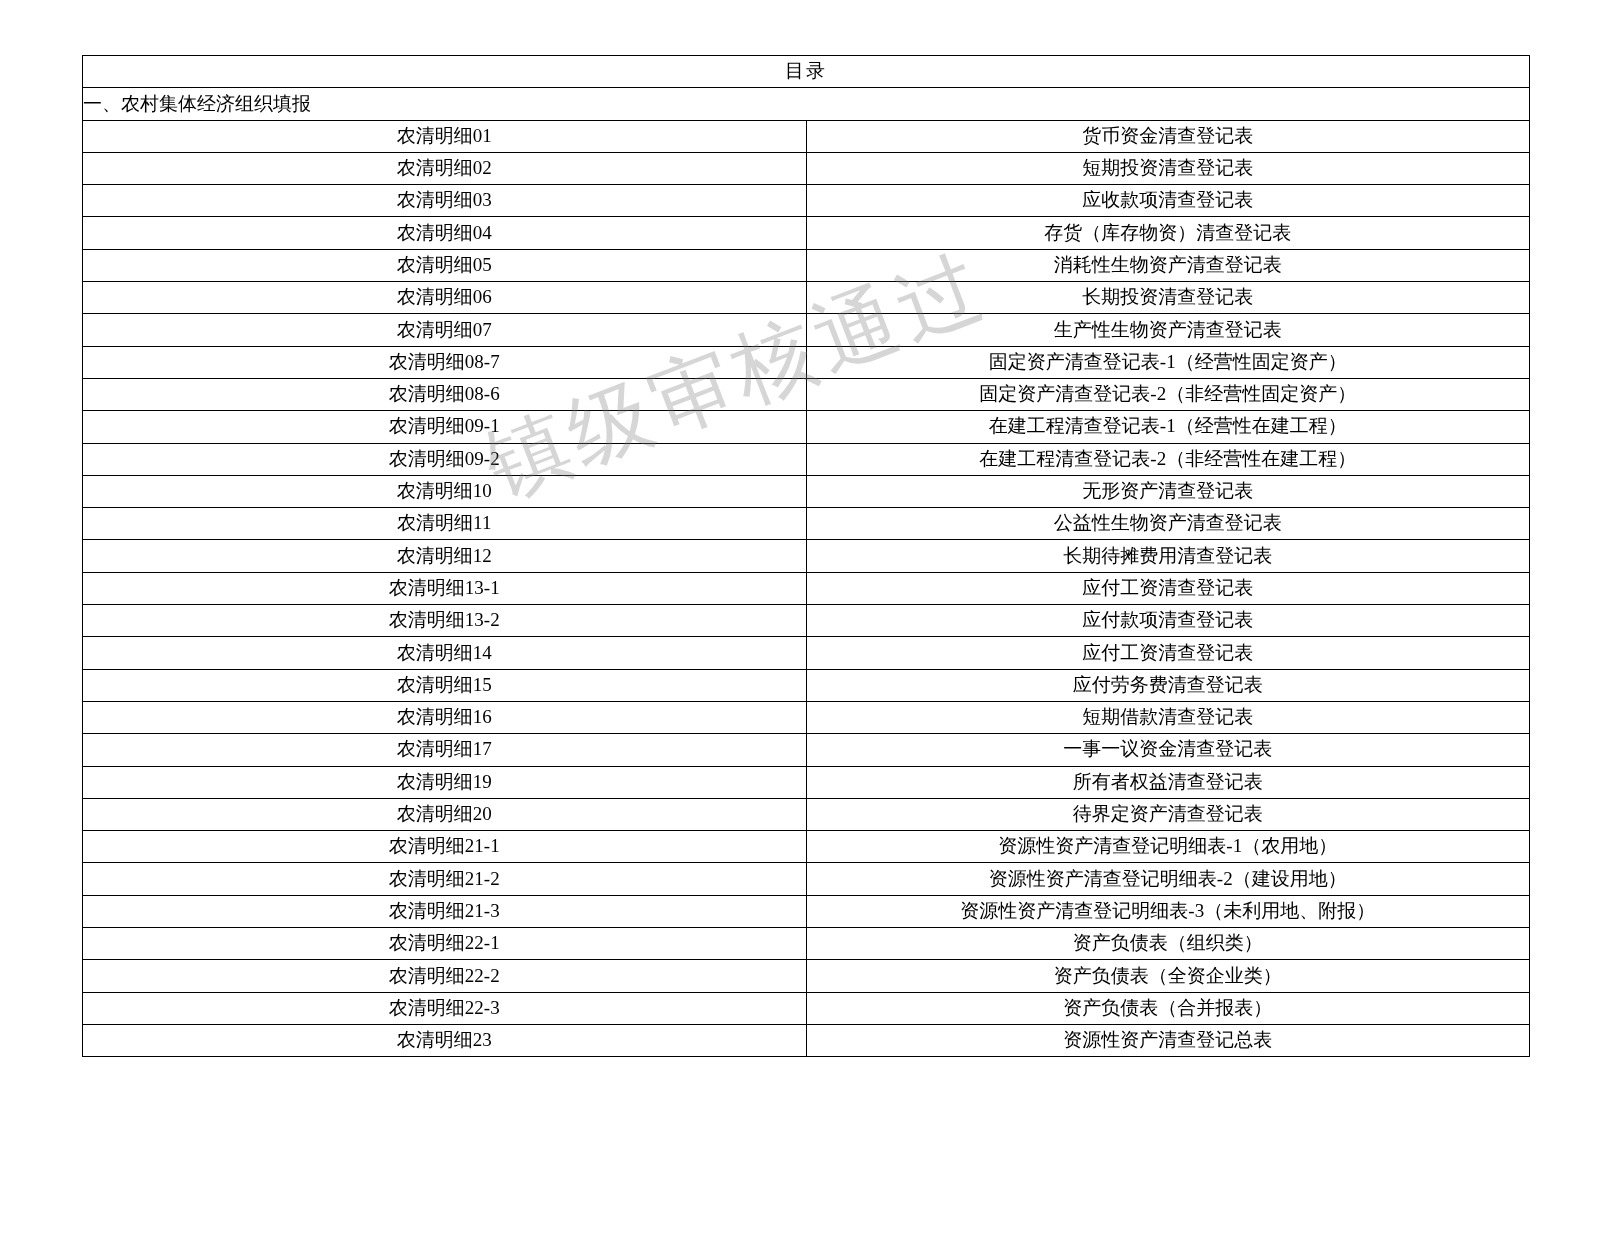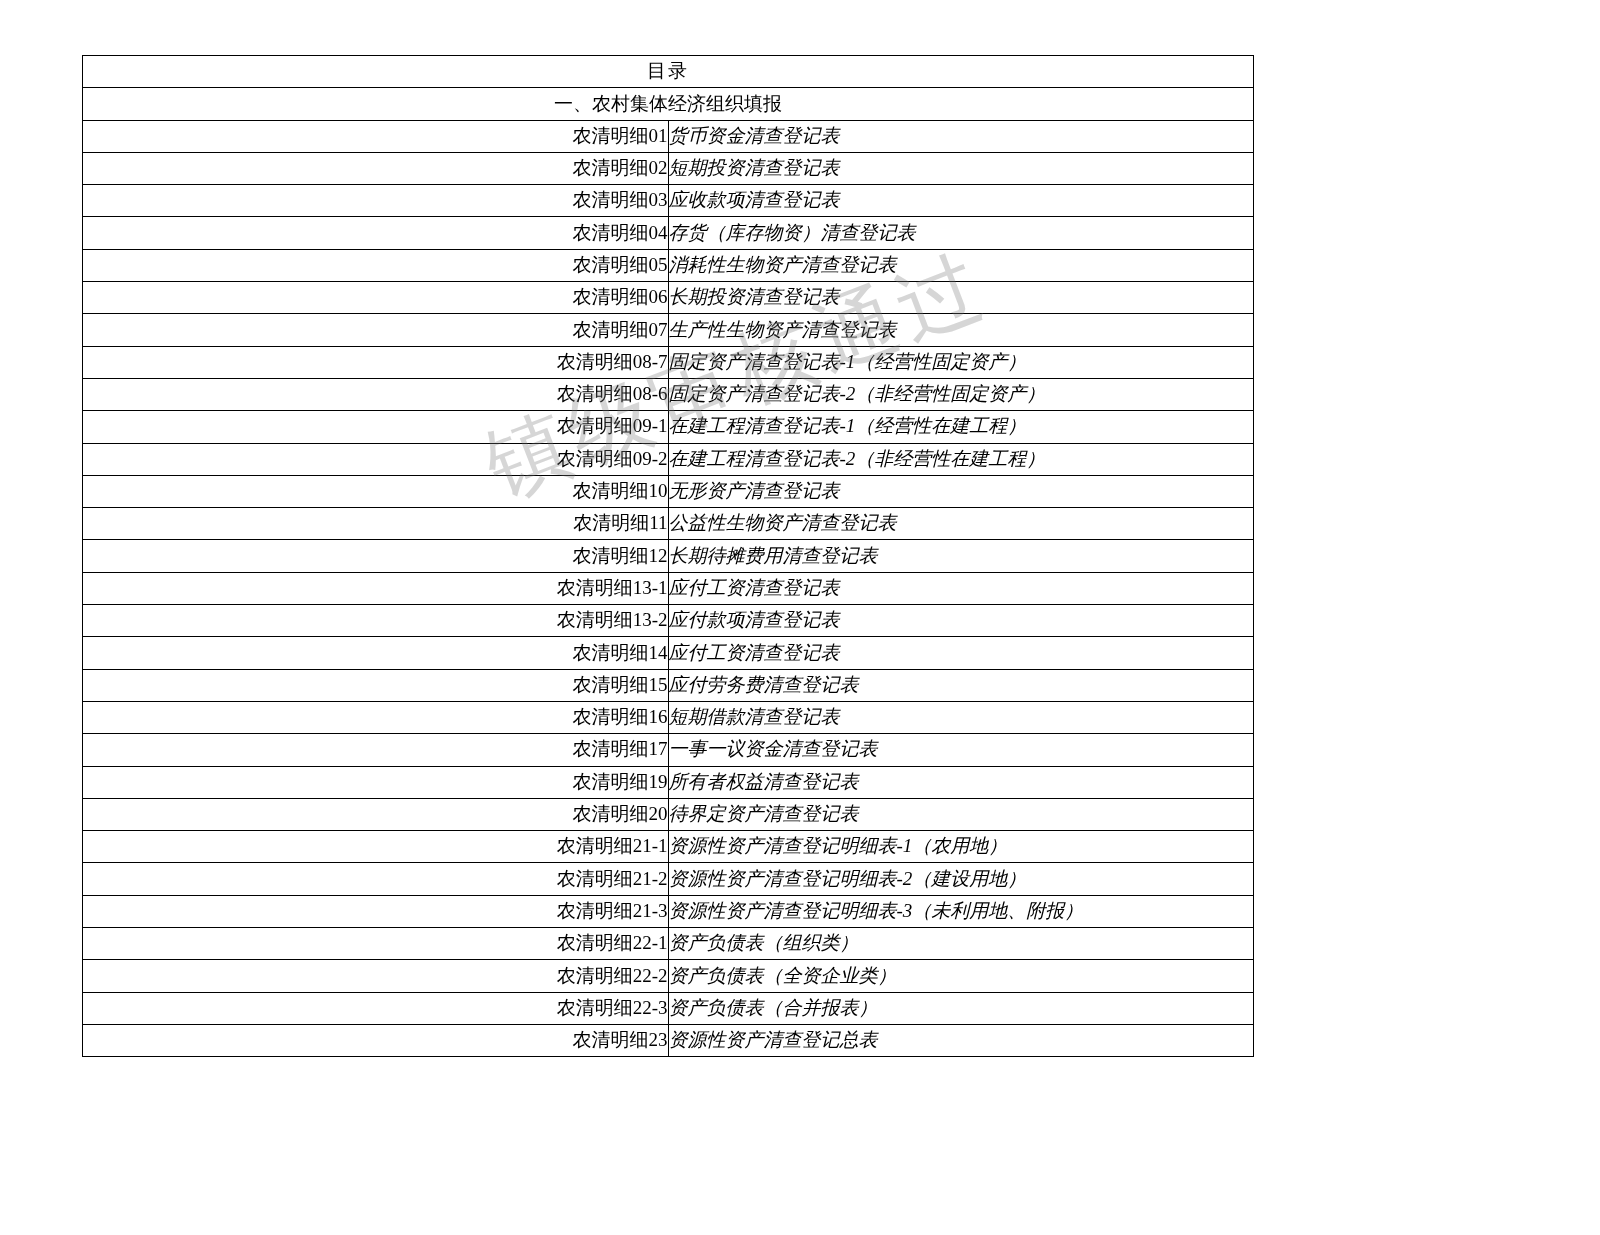--- a/index.html
+++ b/index.html
@@ -19,53 +19,52 @@
     position: absolute;
     left: 0;
     top: 0;
     width: 1600px;
     height: 1235px;
   }
   .doc-table {
     position: absolute;
     left: 82px;
     top: 55px;
-    width: 1172px;
+    width: 1448px;
     border-collapse: collapse;
     table-layout: fixed;
   }
   .doc-table td {
     border: 1px solid #000000;
     padding: 0;
     height: 31.3px;
     vertical-align: middle;
     font-size: 19px;
     line-height: 1.1;
     background: transparent;
   }
   .title-cell {
     text-align: center;
     font-size: 21px;
     height: 40px;
     letter-spacing: 2px;
   }
   .section-cell {
-    text-align: center;
+    text-align: left;
     padding-left: 10px;
     font-size: 19px;
     height: 33px;
   }
   .code-cell {
     width: 275px;
-    text-align: right;
+    text-align: center;
   }
   .name-cell {
-    text-align: left;
+    text-align: center;
     padding-left: 10px;
-    font-style: italic;
   }
   .watermark {
     position: absolute;
     left: 470px;
     top: 420px;
     width: 700px;
     height: 260px;
     pointer-events: none;
     z-index: 5;
   }

